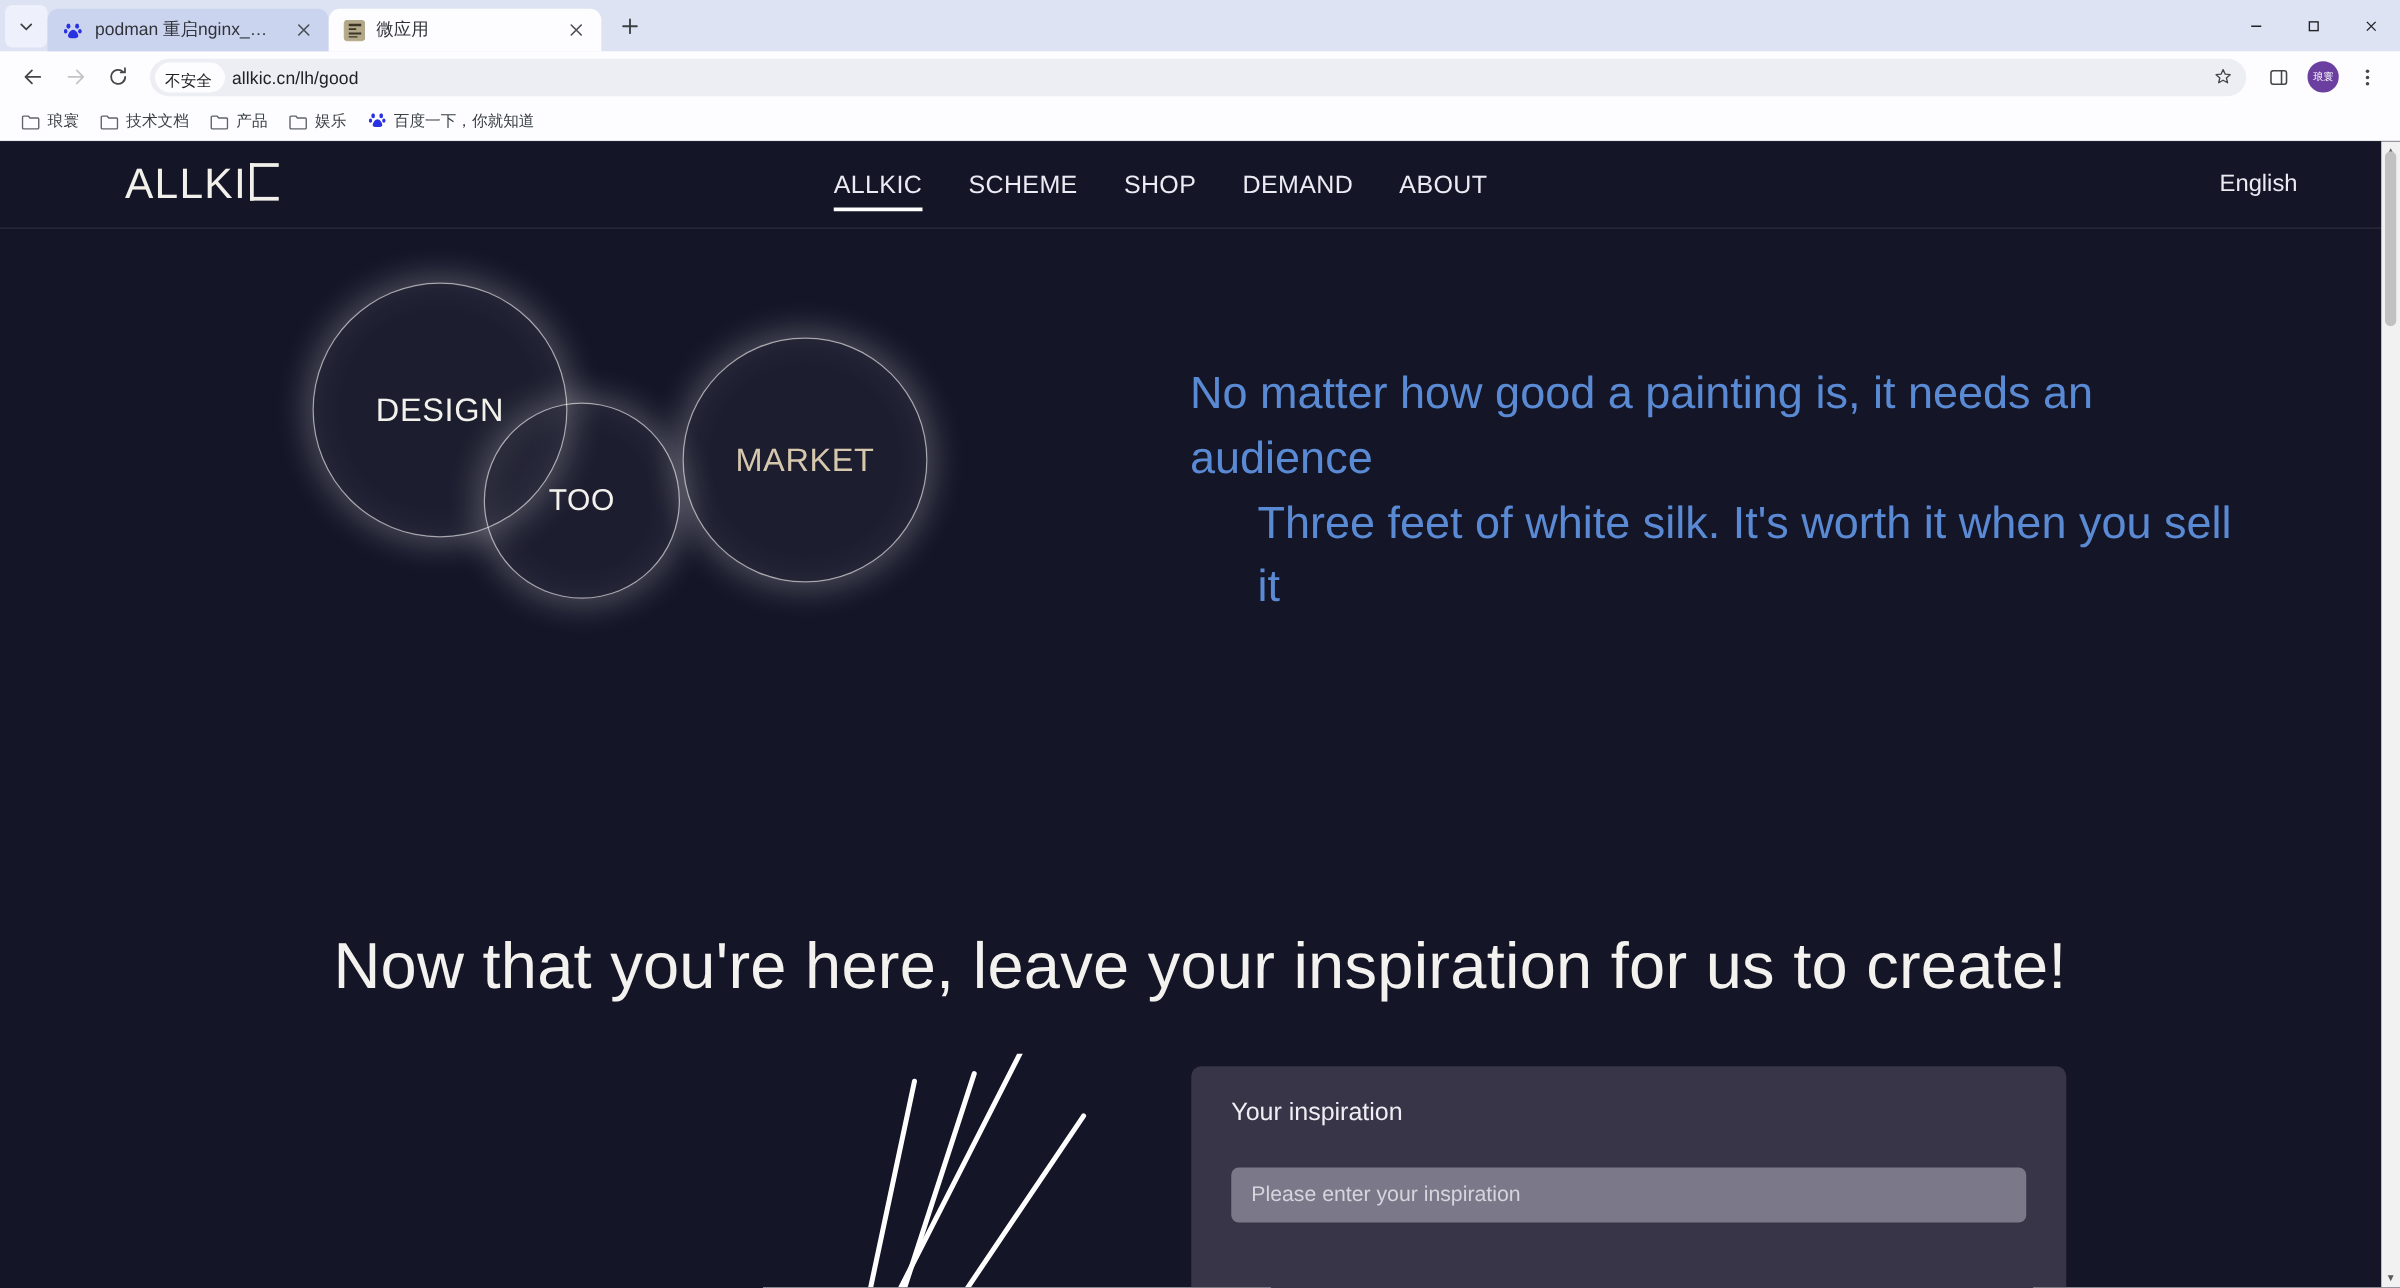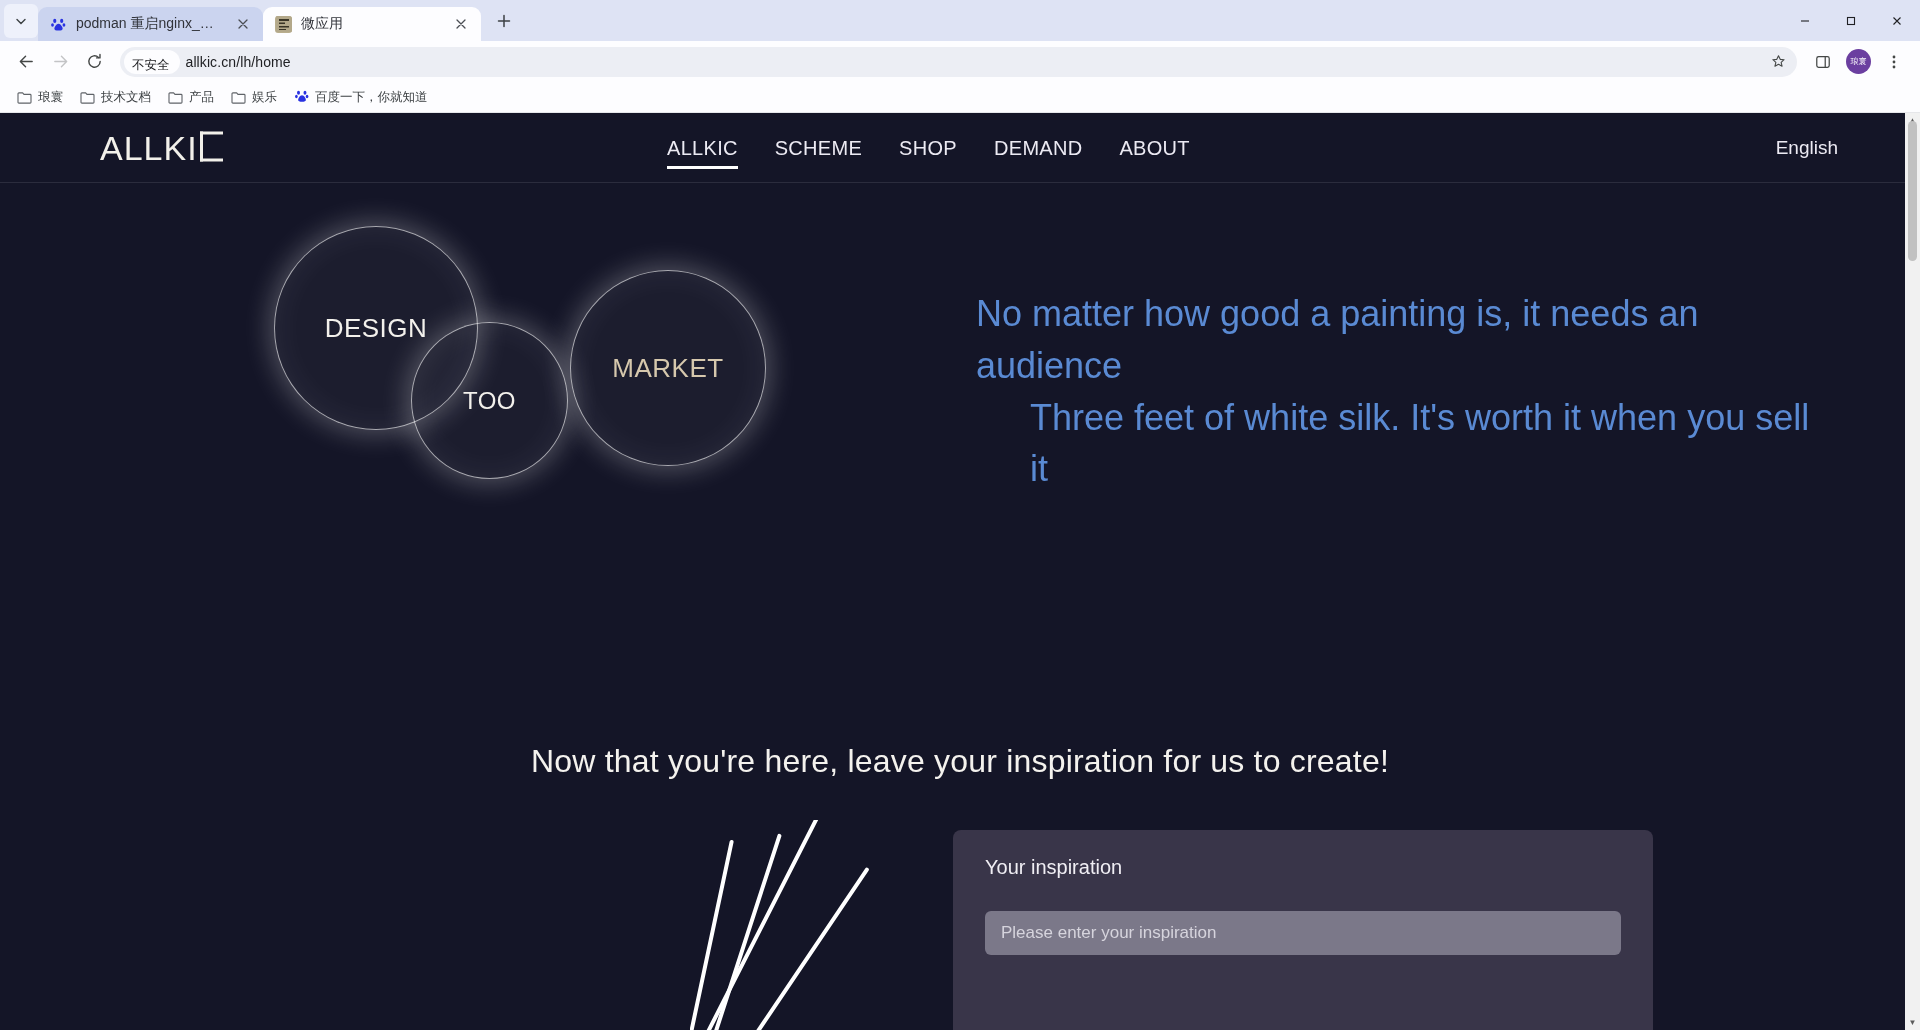--- a/index.html
+++ b/index.html
@@ -212,21 +212,21 @@
     background: #ffffff;
   }
   .lang {
     position: absolute; right: 82px; top: 50%;
     transform: translateY(-50%);
     color: #eceaf3;
     font-size: 19px;
   }
 
   
-  .hero { position: relative; height: 560px; margin-left: 24px; }
+  .hero { position: relative; height: 560px; }
 
   .circles { position: absolute; left: 250px; top: 33px; width: 520px; height: 340px; }
   .circ {
     position: absolute;
     border-radius: 50%;
     background: rgba(255,255,255,0.035);
     border: 1px solid rgba(255,255,255,0.62);
     box-shadow: 0 0 26px 5px rgba(255,255,255,0.25),
                 inset 0 0 30px 2px rgba(255,255,255,0.07);
     display: flex; align-items: center; justify-content: center;
@@ -250,21 +250,21 @@
 
   
   .cta {
     position: absolute;
     left: 0; right: 0;
     top: 630px;
   }
   .cta-title {
     text-align: center;
     color: #f4f2ee;
-    font-size: 32px;
+    font-size: 52px;
     font-weight: 400;
     letter-spacing: 0.2px;
   }
 
   .form-area { position: relative; height: 220px; margin-top: 50px; }
 
   .streaks { position: absolute; left: 690px; top: -10px; width: 280px; height: 240px; overflow: hidden; }
   .streak {
     position: absolute;
     width: 4px;
@@ -410,21 +410,21 @@
 
     <div class="omnibox">
       <div class="notsecure">
         <svg class="tri-warn" viewBox="0 0 14 14">
             <path d="M7 1.4L13 12.2H1z" fill="none" stroke="#202124" stroke-width="1.1" stroke-linejoin="round"></path>
             <path d="M7 5.2v3.3" stroke="#202124" stroke-width="1.1" stroke-linecap="round"></path>
             <circle cx="7" cy="10.2" r="0.6" fill="#202124"></circle>
           </svg>
         <span>不安全</span>
       </div>
-      <span class="url">allkic.cn/lh/home</span>
+      <span class="url">allkic.cn/lh/good</span>
       <span class="omni-star">
         <svg width="15" height="15" viewBox="0 0 16 16">
             <path d="M8 1.8l1.8 3.9 4.2.4-3.2 2.8 1 4.1L8 10.9l-3.8 2.1 1-4.1L2 6.1l4.2-.4z" fill="none" stroke="#444746" stroke-width="1.15" stroke-linejoin="round"></path>
           </svg>
       </span>
     </div>
 
     <div class="tb-right">
       <div class="tbtn">
         <svg width="16" height="16" viewBox="0 0 18 18">

